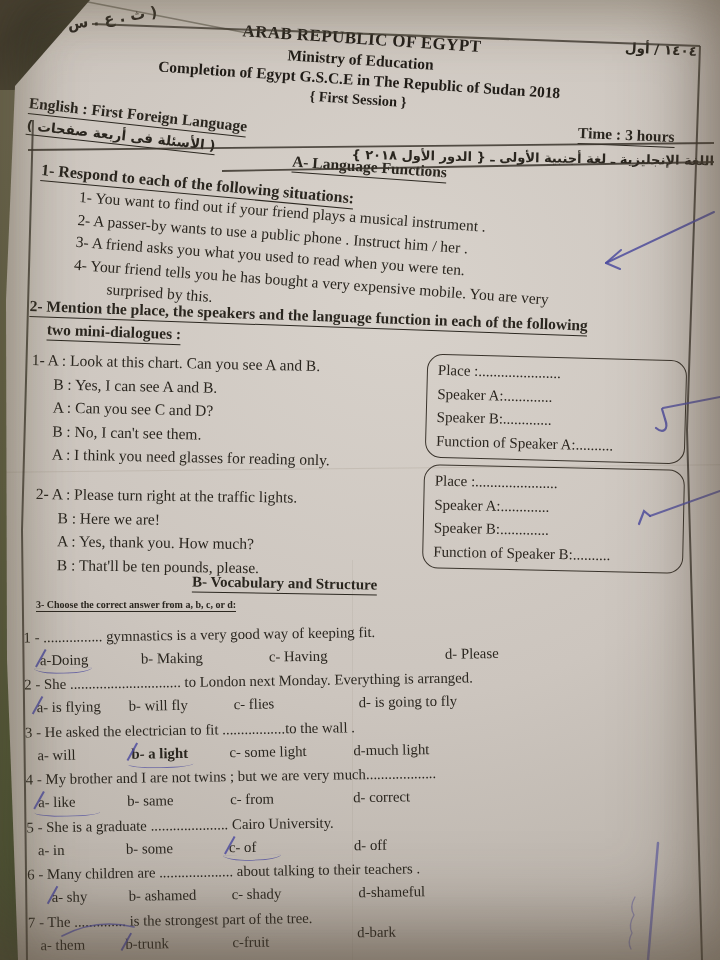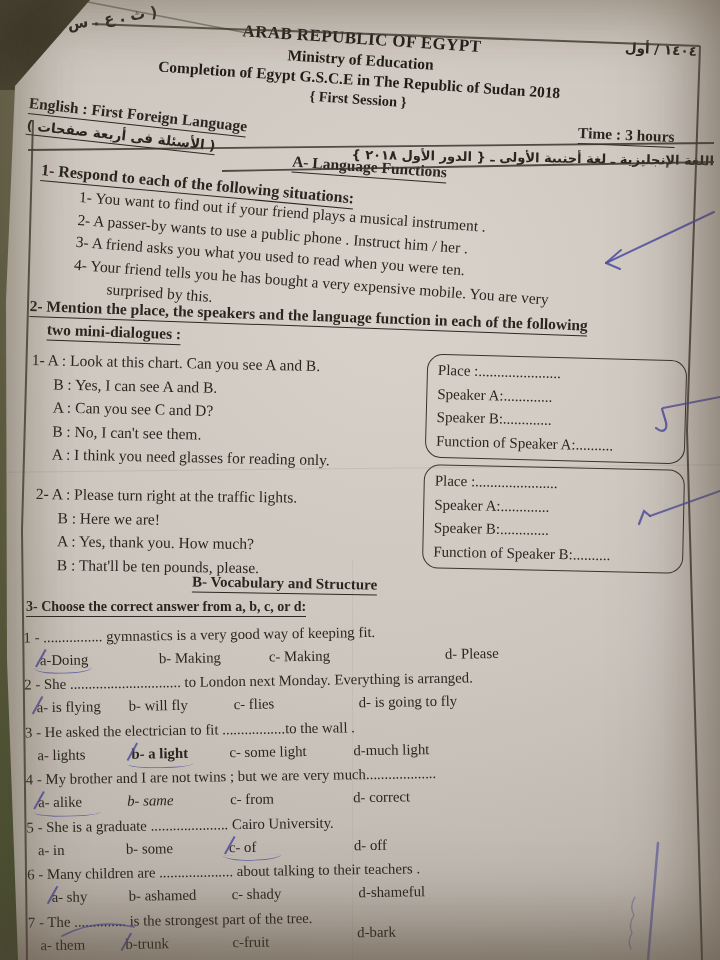--- a/index.html
+++ b/index.html
@@ -125,59 +125,59 @@
     </div>
 
     <div class="abs ansbox" style="left:423px;top:467px;width:241px;transform:rotate(1.2deg);">
       <div class="line">Place :......................</div>
       <div class="line">Speaker A:.............</div>
       <div class="line">Speaker B:.............</div>
       <div class="line">Function of Speaker B:..........</div>
     </div>
 
     <div class="abs b u line" style="left:192px;top:575px;font-size:15px;transform:rotate(1deg);">B- Vocabulary and Structure</div>
-    <div class="abs b u line" style="left:26px;top:599px;font-size:14px;">3- Choose the correct answer from a, b, c, or d:</div>
+    <div class="abs b u line" style="left:36px;top:599px;font-size:10px;">3- Choose the correct answer from a, b, c, or d:</div>
 
     <div class="abs qs" style="left:26px;top:624px;width:690px;height:340px;transform:rotate(-0.9deg);">
 
       <div class="q" style="top:0;">
         <div class="stem">1 - ................ gymnastics is a very good way of keeping fit.</div>
         <div class="row">
           <span class="opt mk ul" style="left:16px;">a-Doing</span>
-          <span class="opt" style="left:135px;">b- Making</span>
-          <span class="opt" style="left:245px;">c- Making</span>
+          <span class="opt" style="left:117px;">b- Making</span>
+          <span class="opt" style="left:245px;">c- Having</span>
           <span class="opt" style="left:421px;">d- Please</span>
         </div>
       </div>
 
       <div class="q" style="top:47px;">
         <div class="stem">2 - She .............................. to London next Monday. Everything is arranged.</div>
         <div class="row">
           <span class="opt mk" style="left:12px;">a- is flying</span>
           <span class="opt" style="left:104px;text-align:right;">b- will fly</span>
           <span class="opt" style="left:209px;">c- flies</span>
           <span class="opt" style="left:334px;">d- is going to fly</span>
         </div>
       </div>
 
       <div class="q" style="top:95px;">
         <div class="stem">3 - He asked the electrician to fit .................to the wall .</div>
         <div class="row">
-          <span class="opt" style="left:12px;">a- lights</span>
+          <span class="opt" style="left:12px;">a- will</span>
           <span class="opt mk arc" style="left:106px;font-weight:bold;">b- a light</span>
           <span class="opt" style="left:204px;">c- some light</span>
           <span class="opt" style="left:328px;">d-much light</span>
         </div>
       </div>
 
       <div class="q" style="top:142px;">
         <div class="stem">4 - My brother and I are not twins ; but we are very much...................</div>
         <div class="row">
-          <span class="opt mk arc" style="left:12px;">a- alike</span>
-          <span class="opt" style="left:101px;font-style:italic;">b- same</span>
+          <span class="opt mk arc" style="left:12px;">a- like</span>
+          <span class="opt" style="left:101px;">b- same</span>
           <span class="opt" style="left:204px;">c- from</span>
           <span class="opt" style="left:327px;">d-  correct</span>
         </div>
       </div>
 
       <div class="q" style="top:190px;">
         <div class="stem">5 - She is a graduate ..................... Cairo University.</div>
         <div class="row">
           <span class="opt" style="left:11px;">a- in</span>
           <span class="opt" style="left:99px;">b- some</span>

